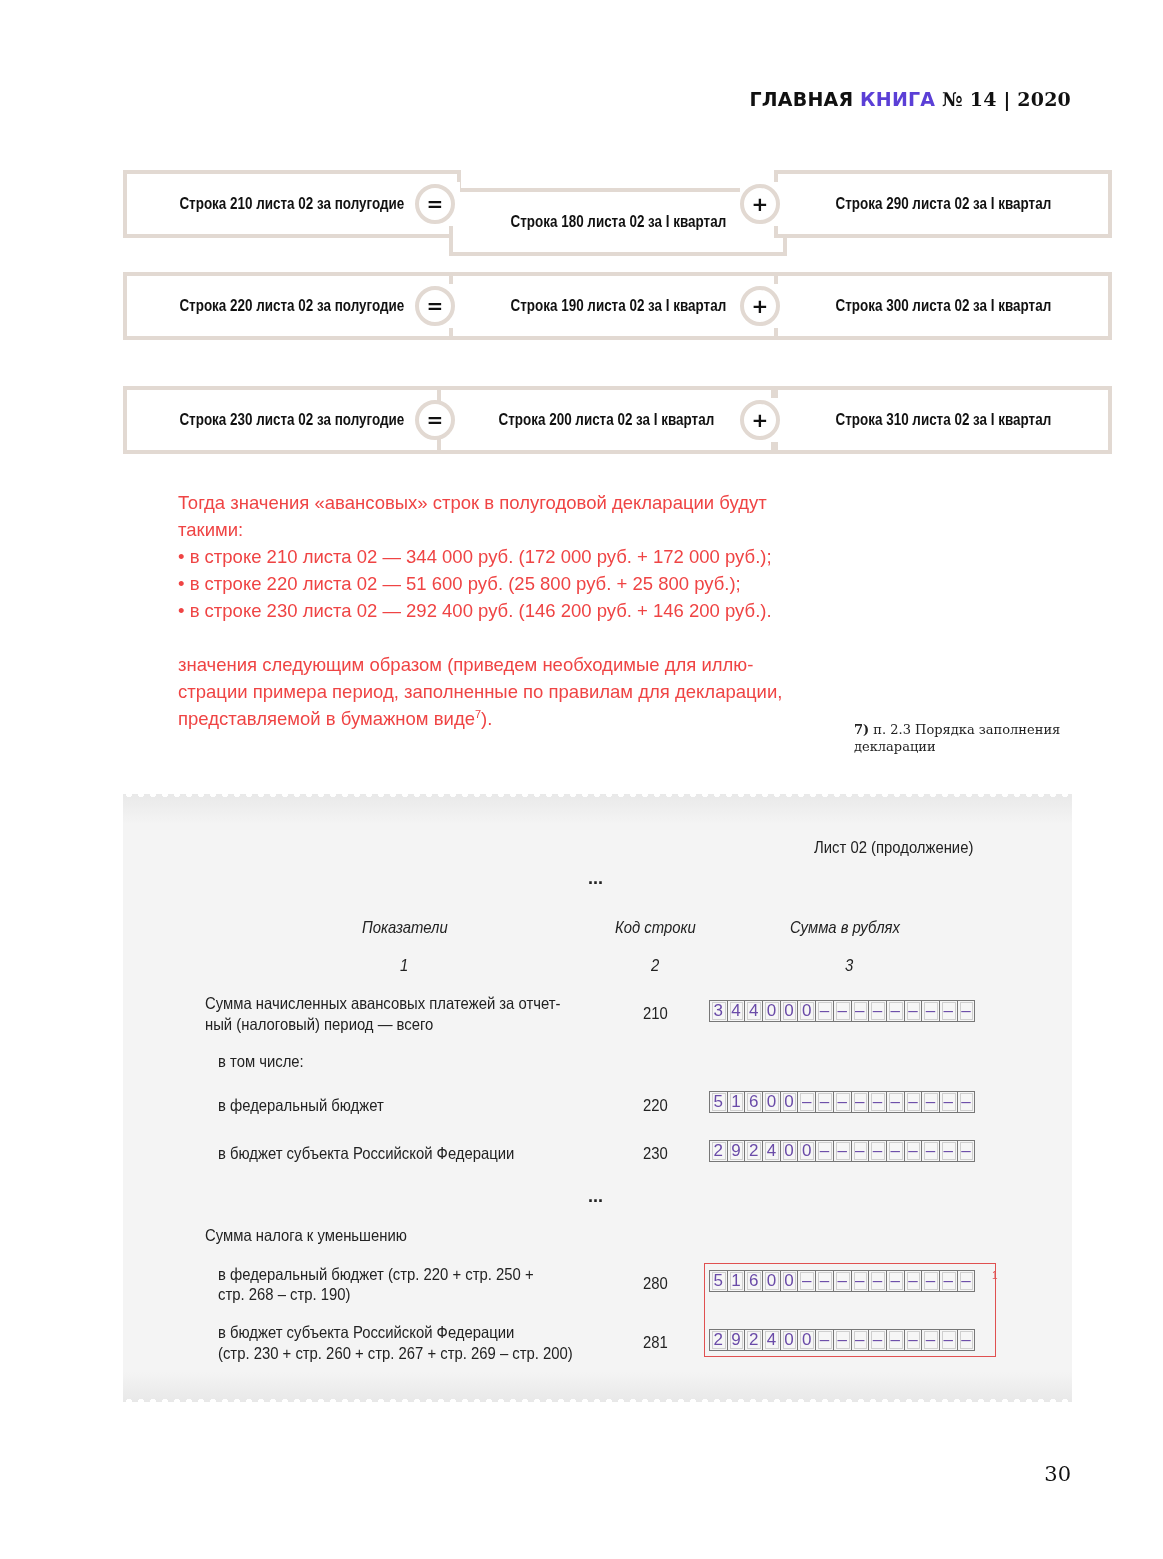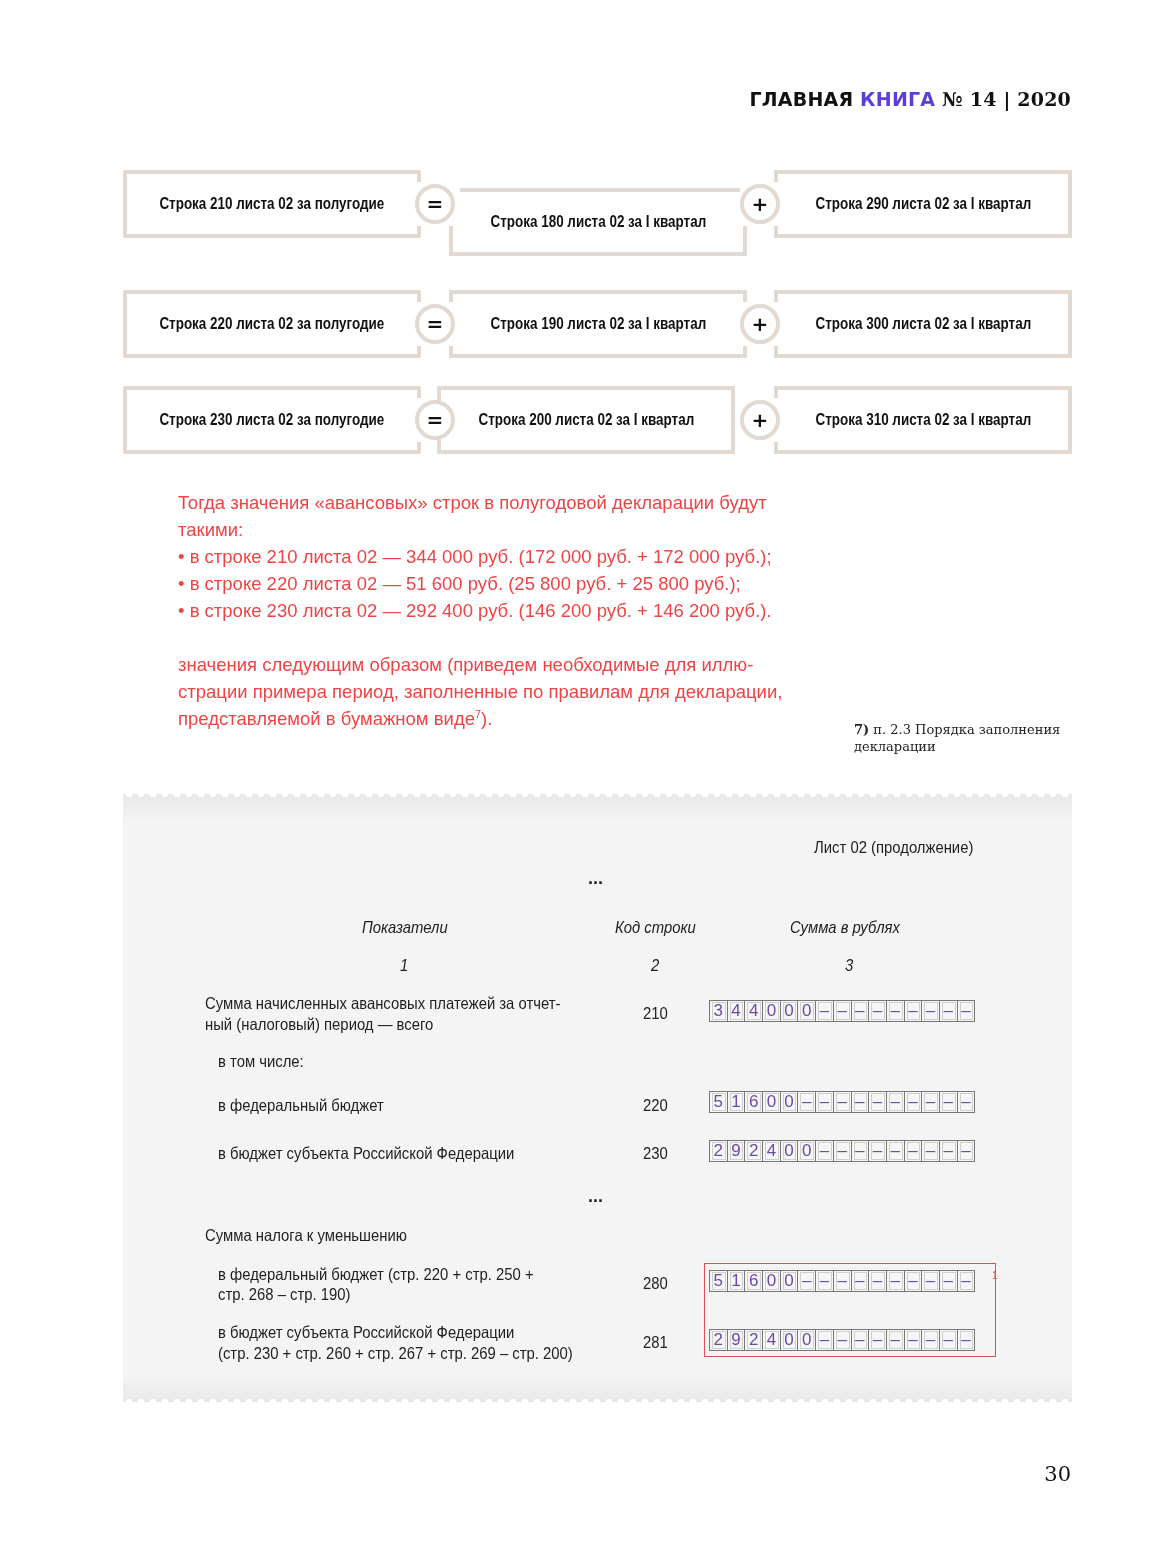--- a/index.html
+++ b/index.html
@@ -10,21 +10,21 @@
   .header {
     position: absolute; top: 88px; right: 92px;
     font-family: "DejaVu Serif", serif; font-size: 19px; font-weight: bold;
     letter-spacing: 0.2px; white-space: nowrap;
   }
   .header .brand1 { font-family: "DejaVu Sans", sans-serif; font-weight: bold; color: #111; }
   .header .brand2 { font-family: "DejaVu Sans", sans-serif; font-weight: bold; color: #5b3fd6; }
   .header .issue { color: #111; }
 
   .formula-row { position: absolute; left: 123px; width: 949px; height: 68px; }
-  .fbox-wrap { position: absolute; top: 0; height: 68px; }
+  .fbox-wrap { position: absolute; top: 0; height: 68px; padding-left: 40px; }
   .fbox-inner {
     position: absolute; inset: 0; border: 4px solid #e2d9d2; box-sizing: border-box; background:#fff;
     display: flex; align-items: center; justify-content: center;
   }
   .fbox-text {
     font-family: "Liberation Sans", sans-serif; font-weight: bold; font-size: 16px;
     color: #111; white-space: nowrap; display: inline-block;
     transform: scaleX(0.84); letter-spacing: 0px;
   }
   .op {
@@ -125,21 +125,21 @@
       </div>
     </div>
   <div class="notch" style="left:291px;"></div>
     <div class="notch" style="left:323px;"></div>
   <div class="notch" style="left:617px;"></div>
     <div class="notch" style="left:648px;"></div>
   <div class="op" style="left:292px;">=</div>
   <div class="op" style="left:617px;">+</div>
 </div>
 
-<div class="formula-row" style="top:290px;">
+<div class="formula-row" style="top:272px;">
   <div class="fbox-wrap" style="left:0; width:298px;">
       <div class="fbox-inner">
         <span class="fbox-text">Строка 220 листа 02 за полугодие</span>
       </div>
     </div>
   <div class="fbox-wrap" style="left:326px; width:298px;">
       <div class="fbox-inner">
         <span class="fbox-text">Строка 190 листа 02 за I квартал</span>
       </div>
     </div>

